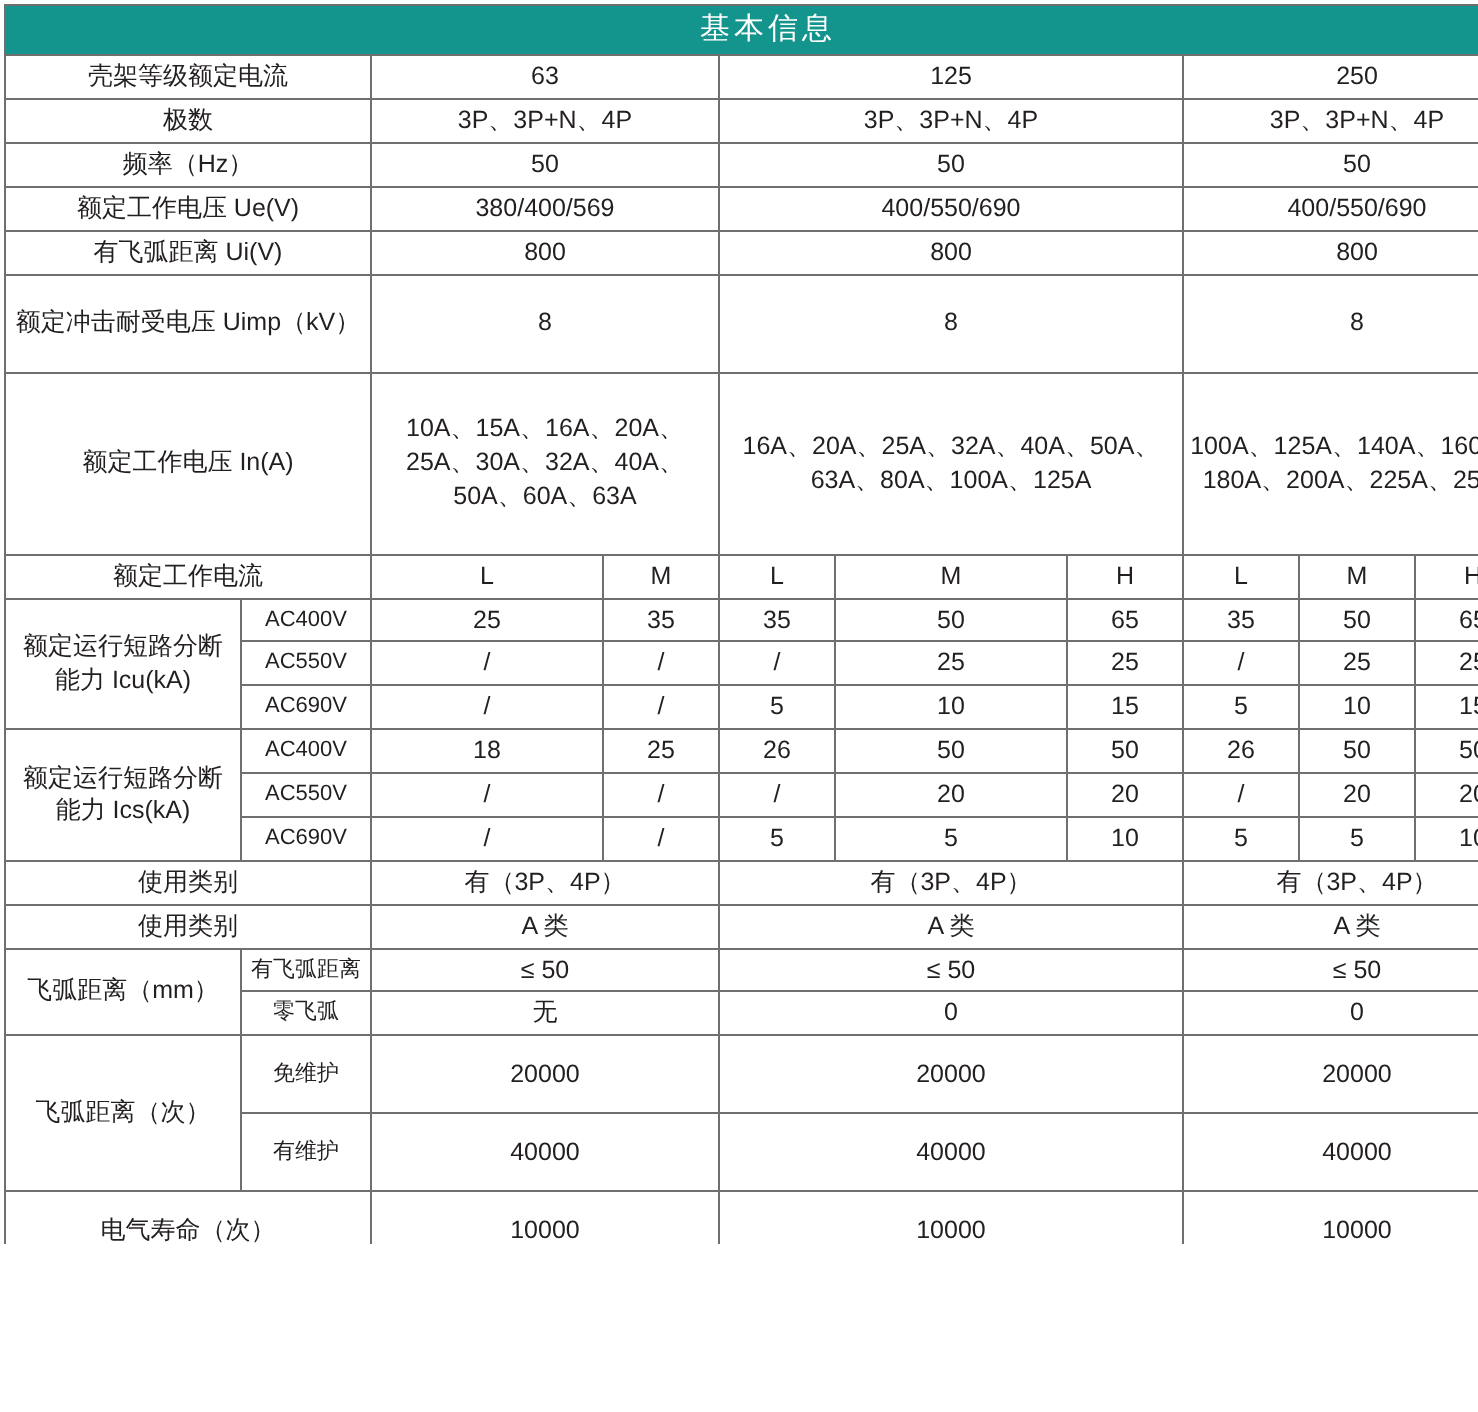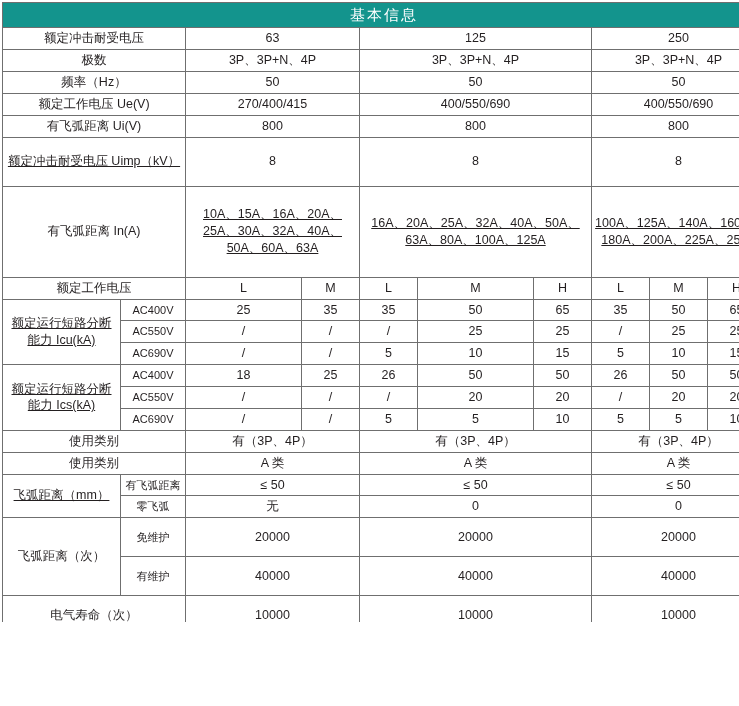--- a/index.html
+++ b/index.html
@@ -45,21 +45,20 @@
   .rowhead {
     font-weight: normal;
     padding: 3px 4px;
   }
   .sub {
     font-size: 11px;
     margin-left: 48px;
   }
   .multiline {
     line-height: 1.55;
-    text-decoration: underline;
   }
   .small-pad {
     padding: 5px 3px;
   }
   .tall {
     height: 34px;
   }
 </style>
 </head>
 <body>
@@ -79,21 +78,21 @@
       <col style="width:58px">
       <col style="width:58px">
       <col style="width:58px">
     </colgroup>
     <tbody>
       <tr>
         <td class="title-cell" colspan="12">基本信息</td>
       </tr>
 
       <tr>
-        <td class="rowhead" colspan="2">额定冲击耐受电压</td>
+        <td class="rowhead" colspan="2">壳架等级额定电流</td>
         <td colspan="3">63</td>
         <td colspan="4">125</td>
         <td colspan="3">250</td>
       </tr>
 
       <tr>
         <td class="rowhead" colspan="2">极数</td>
         <td colspan="3">3P、3P+N、4P</td>
         <td colspan="4">3P、3P+N、4P</td>
         <td colspan="3">3P、3P+N、4P</td>
@@ -101,48 +100,48 @@
 
       <tr>
         <td class="rowhead" colspan="2">频率（Hz）</td>
         <td colspan="3">50</td>
         <td colspan="4">50</td>
         <td colspan="3">50</td>
       </tr>
 
       <tr>
         <td class="rowhead" colspan="2">额定工作电压 Ue(V)</td>
-        <td colspan="3">270/400/415</td>
+        <td colspan="3">380/400/569</td>
         <td colspan="4">400/550/690</td>
         <td colspan="3">400/550/690</td>
       </tr>
 
       <tr>
         <td class="rowhead" colspan="2">有飞弧距离 Ui(V)</td>
         <td colspan="3">800</td>
         <td colspan="4">800</td>
         <td colspan="3">800</td>
       </tr>
 
       <tr>
         <td class="rowhead multiline" colspan="2" style="height:44px">额定冲击耐受电压 Uimp（kV）</td>
         <td colspan="3">8</td>
         <td colspan="4">8</td>
         <td colspan="3">8</td>
       </tr>
 
       <tr>
-        <td class="rowhead" colspan="2">有飞弧距离 In(A)</td>
+        <td class="rowhead" colspan="2">额定工作电压 In(A)</td>
         <td class="multiline small-pad" colspan="3" style="height:86px">10A、15A、16A、20A、25A、30A、32A、40A、50A、60A、63A</td>
         <td class="multiline small-pad" colspan="4">16A、20A、25A、32A、40A、50A、63A、80A、100A、125A</td>
         <td class="multiline small-pad" colspan="3">100A、125A、140A、160A、180A、200A、225A、250A</td>
       </tr>
 
       <tr>
-        <td class="rowhead" colspan="2">额定工作电压</td>
+        <td class="rowhead" colspan="2">额定工作电流</td>
         <td colspan="2">L</td>
         <td>M</td>
         <td>L</td>
         <td colspan="2">M</td>
         <td>H</td>
         <td>L</td>
         <td>M</td>
         <td>H</td>
       </tr>
 

